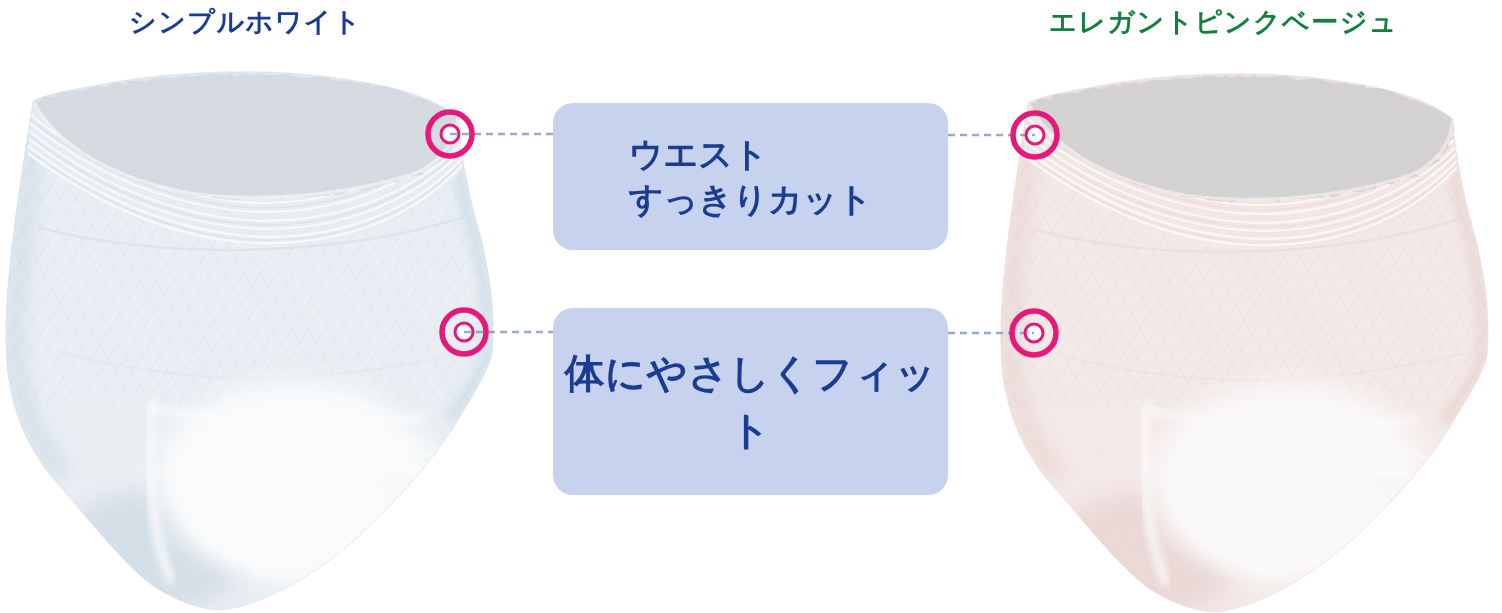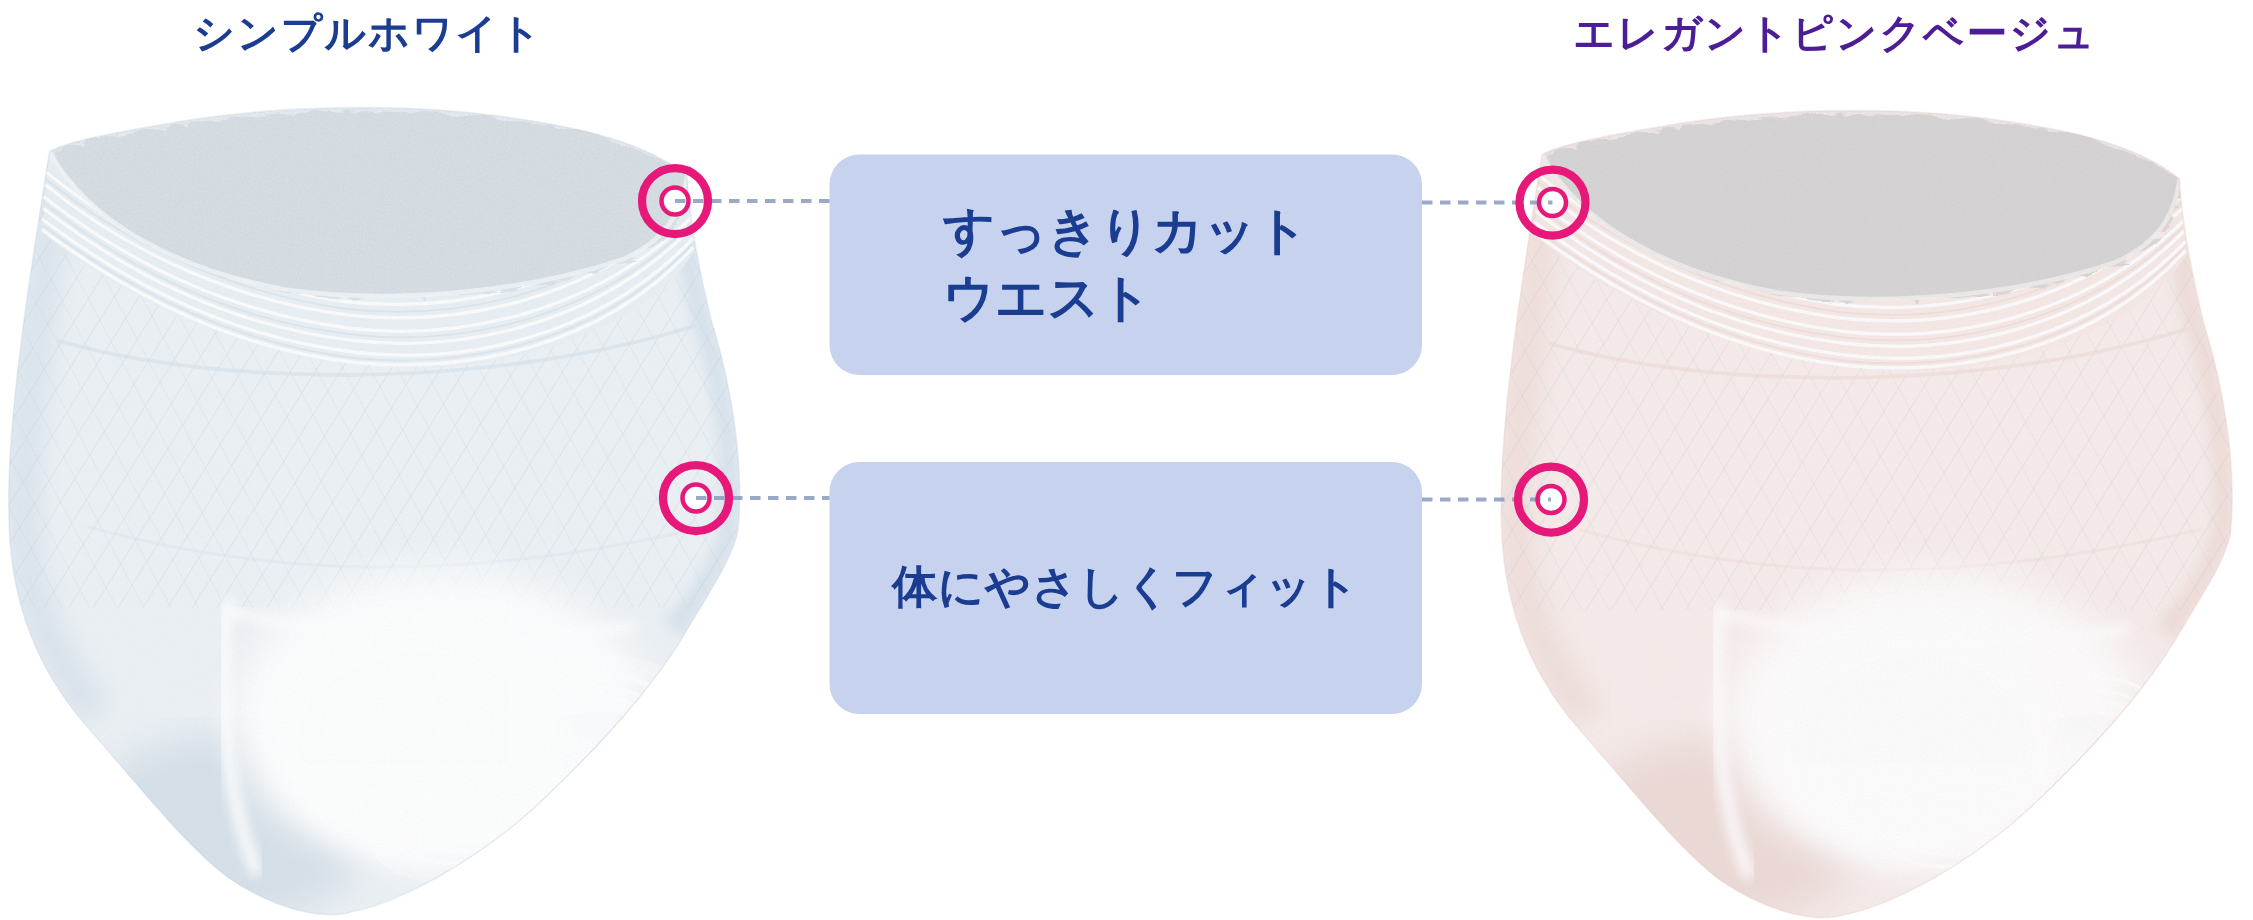--- a/index.html
+++ b/index.html
@@ -2,21 +2,21 @@
 <html><head>
 <meta charset="utf-8">
 <style>
   html,body{margin:0;padding:0;background:#ffffff;}
   body{font-family:"Liberation Sans","DejaVu Sans",sans-serif;}
   .stage{position:relative;width:1502px;height:613px;overflow:hidden;background:#ffffff;border-radius:30px;}
 
   
   .title{position:absolute;top:4px;font-size:27px;font-weight:800;letter-spacing:1.5px;white-space:nowrap;}
   .title.blue{left:129px;color:#1a3d92;}
-  .title.pink{left:1049px;color:#4c1d95;}
+  .title.pink{left:1049px;color:#15803d;}
 
   
   .product{position:absolute;width:505px;height:558px;}
   .product svg{display:block;width:100%;height:100%;}
   .product.left{left:0px;top:55px;}
   .product.right{left:995px;top:57px;}
 
   .product.white{
     --body:#edf2f6; --shade:#d6e1ea; --deep:#bfcfdc; --band:#e9eff4;
     --int1:#dce2e7; --int2:#f3f6f8;
@@ -29,21 +29,21 @@
     --cuff:#f7edeb; --cuffBand:#f1e4e1; --hole1:#c9c3c2; --hole2:#e9e4e3;
     --pad:#fffdfd;
   }
 
   
   .callout{position:absolute;left:553px;width:395px;background:#c7d3ee;border-radius:20px;
            display:flex;align-items:center;justify-content:center;color:#1a3d92;font-weight:800;}
   .callout .lines{text-align:center;}
   #callout-1{top:103px;height:147px;font-size:34px;line-height:1.32;}
   #callout-1 .lines{text-align:left;}
-  #callout-2{top:308px;height:168px;font-size:30px;line-height:1.42;letter-spacing:0.5px;}
+  #callout-2{top:308px;height:187px;font-size:40px;line-height:1.42;letter-spacing:0.5px;}
 
   
   .connector{position:absolute;height:50px;overflow:visible;}
   #conn-1{left:426px;top:109px;width:127px;}
   #conn-2{left:440px;top:307px;width:113px;}
   #conn-3{left:948px;top:110px;width:111px;}
   #conn-4{left:948px;top:308px;width:110px;}
   .dashline{stroke:#8fa0c0;stroke-width:2.6;stroke-dasharray:7 5;opacity:.9;}
   .ring-outer{fill:none;stroke:#e6187a;stroke-width:5.5;}
   .ring-inner{fill:none;stroke:#e6187a;stroke-width:3;}
@@ -158,22 +158,22 @@
       </svg>
   </div>
   <div class="product right pinkish">
     <svg viewBox="0 0 505 558">
         <use href="#pants"></use>
       </svg>
   </div>
 
   <div class="callout" id="callout-1">
     <div class="lines">
+      <div>ウエスト</div>
       <div>すっきりカット</div>
-      <div>ウエスト</div>
     </div>
   </div>
 
   <div class="callout" id="callout-2">
     <div class="lines">
       <div>体にやさしくフィット</div>
     </div>
   </div>
 
   <svg class="connector" id="conn-1" viewBox="0 0 127 50">

